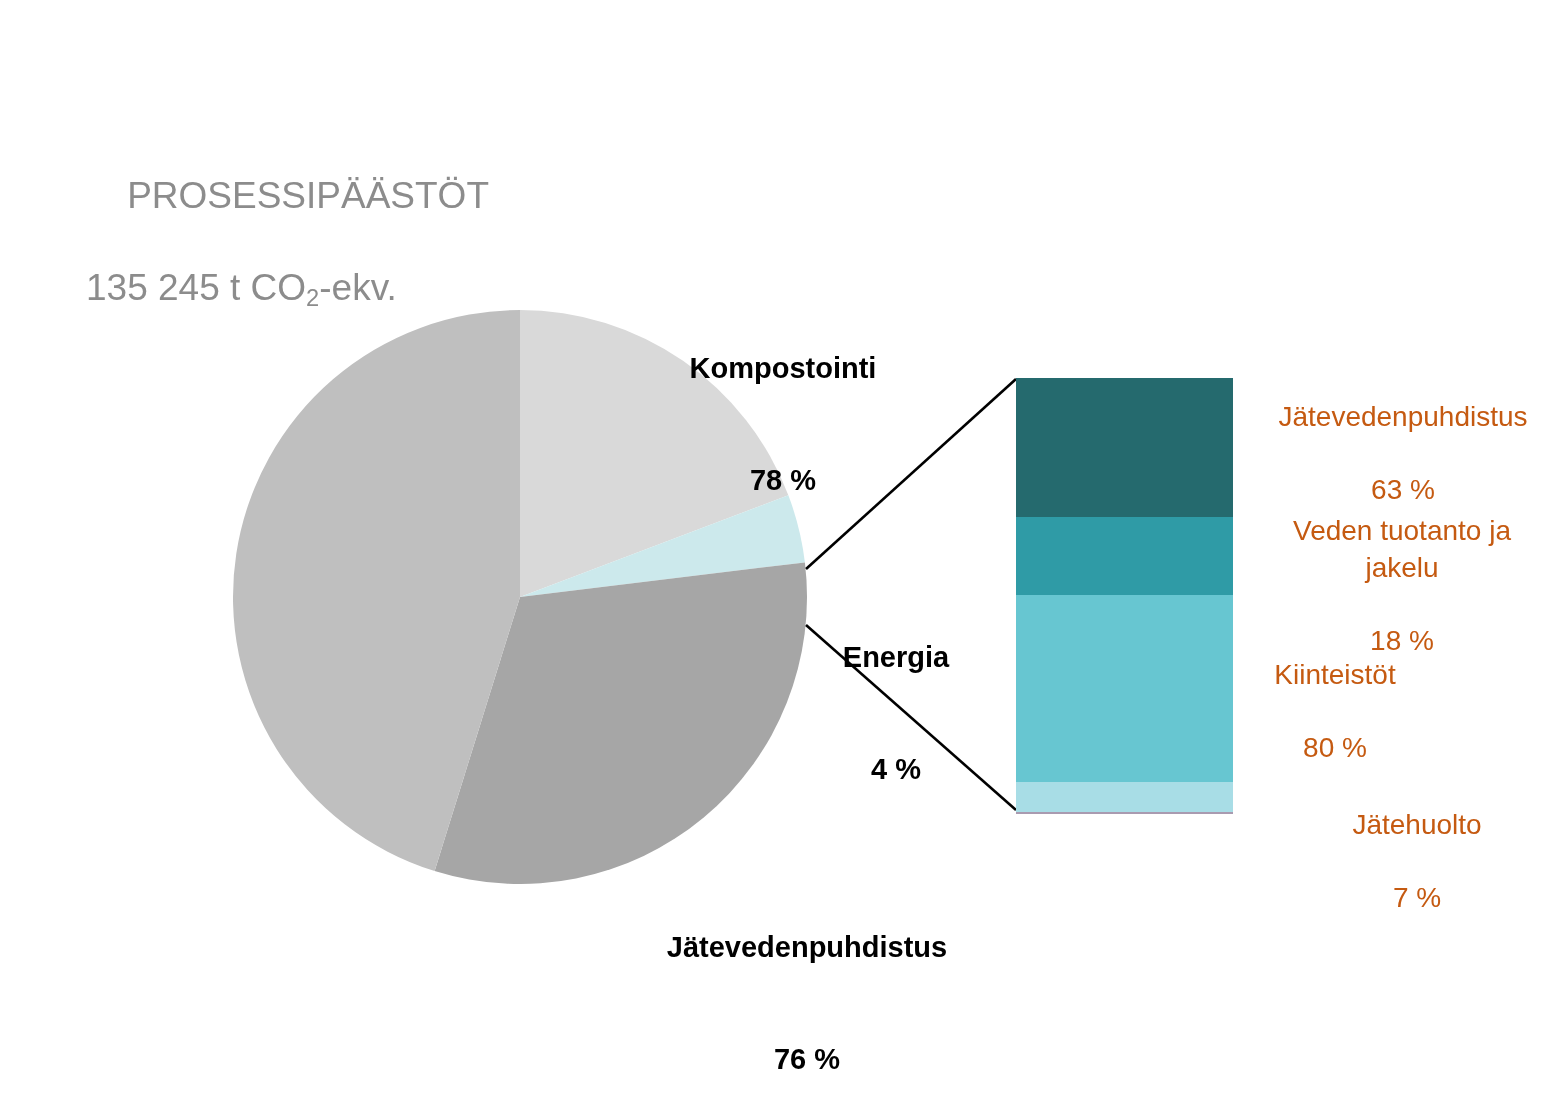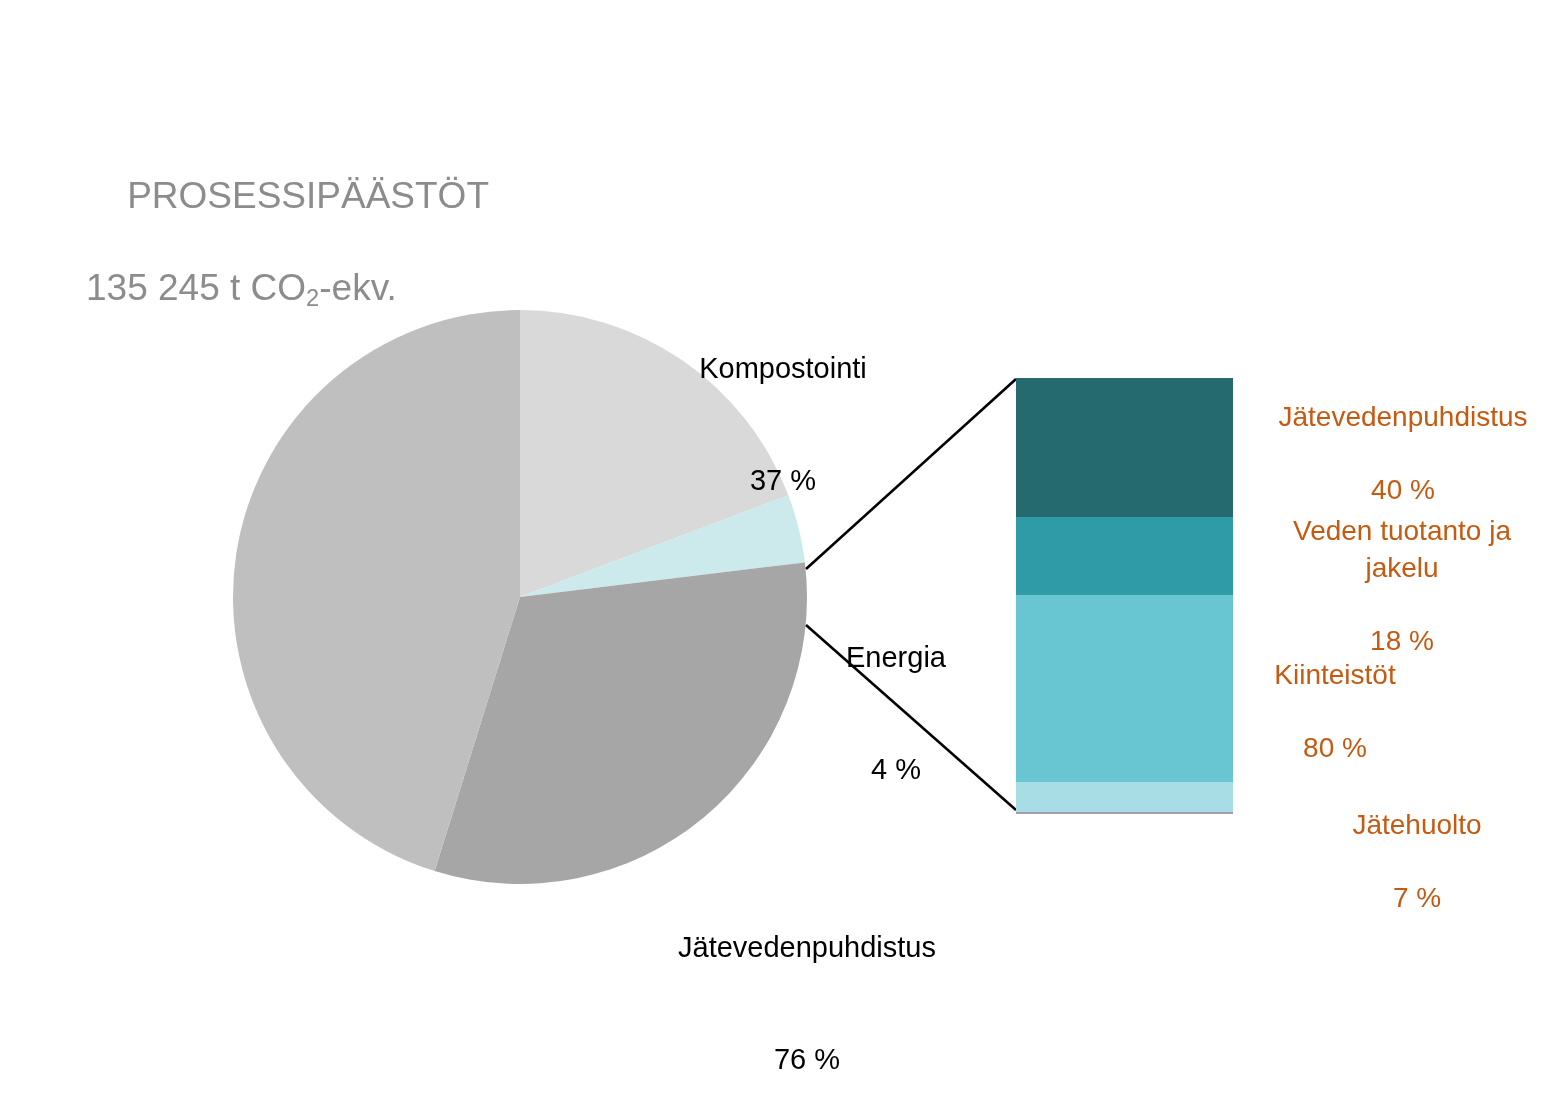--- a/index.html
+++ b/index.html
@@ -56,20 +56,21 @@
   #pie-svg { display: block; width: 574px; height: 574px; }
 
   
   .pie-label {
     position: absolute;
     color: #000000;
     font-size: 29px;
     line-height: 1.28;
     text-align: center;
     white-space: pre;
+    font-weight: bold;
   }
   #label-kompostointi { left: 652px; top: 276px; width: 262px; }
   #label-kaatopaikkakaasu { left: 2px; top: 468px; width: 266px; }
   #label-jatevesi-pie { left: 650px; top: 855px; width: 314px; }
   #label-energia { left: 812px; top: 565px; width: 168px; }
 
   
   #connectors {
     position: absolute;
     left: 0; top: 0;
@@ -125,21 +126,21 @@
     </svg>
   </div>
 
   <svg id="connectors" viewBox="0 0 1563 1104">
     <line x1="806" y1="569" x2="1016" y2="379" stroke="#000000" stroke-width="2.6"></line>
     <line x1="806" y1="625" x2="1016" y2="810" stroke="#000000" stroke-width="2.6"></line>
   </svg>
 
   <div class="pie-label" id="label-kompostointi">
     <div>Kompostointi</div>
-    <div>37 %</div>
+    <div>78 %</div>
   </div>
 
 
   <div class="pie-label" id="label-jatevesi-pie">
     <div>Jätevedenpuhdistus</div>
     <div>76 %</div>
   </div>
 
   <div class="pie-label" id="label-energia">
     <div>Energia</div>
@@ -148,21 +149,21 @@
 
   <div id="bar-wrap">
       <div class="bar-seg" style="height: 32%; background: rgb(37, 106, 110);"></div>
       <div class="bar-seg" style="height: 18%; background: rgb(47, 155, 166);"></div>
       <div class="bar-seg" style="height: 43%; background: rgb(103, 198, 209);"></div>
       <div class="bar-seg" style="height: 7%; background: rgb(168, 221, 230);"></div>
     </div>
 
   <div class="bar-label" id="label-jatevesi-bar">
     <div>Jätevedenpuhdistus</div>
-    <div>40 %</div>
+    <div>63 %</div>
   </div>
 
   <div class="bar-label" id="label-veden">
     <div>Veden tuotanto ja
 jakelu</div>
     <div>18 %</div>
   </div>
 
   <div class="bar-label" id="label-kiinteistot">
     <div>Kiinteistöt</div>

